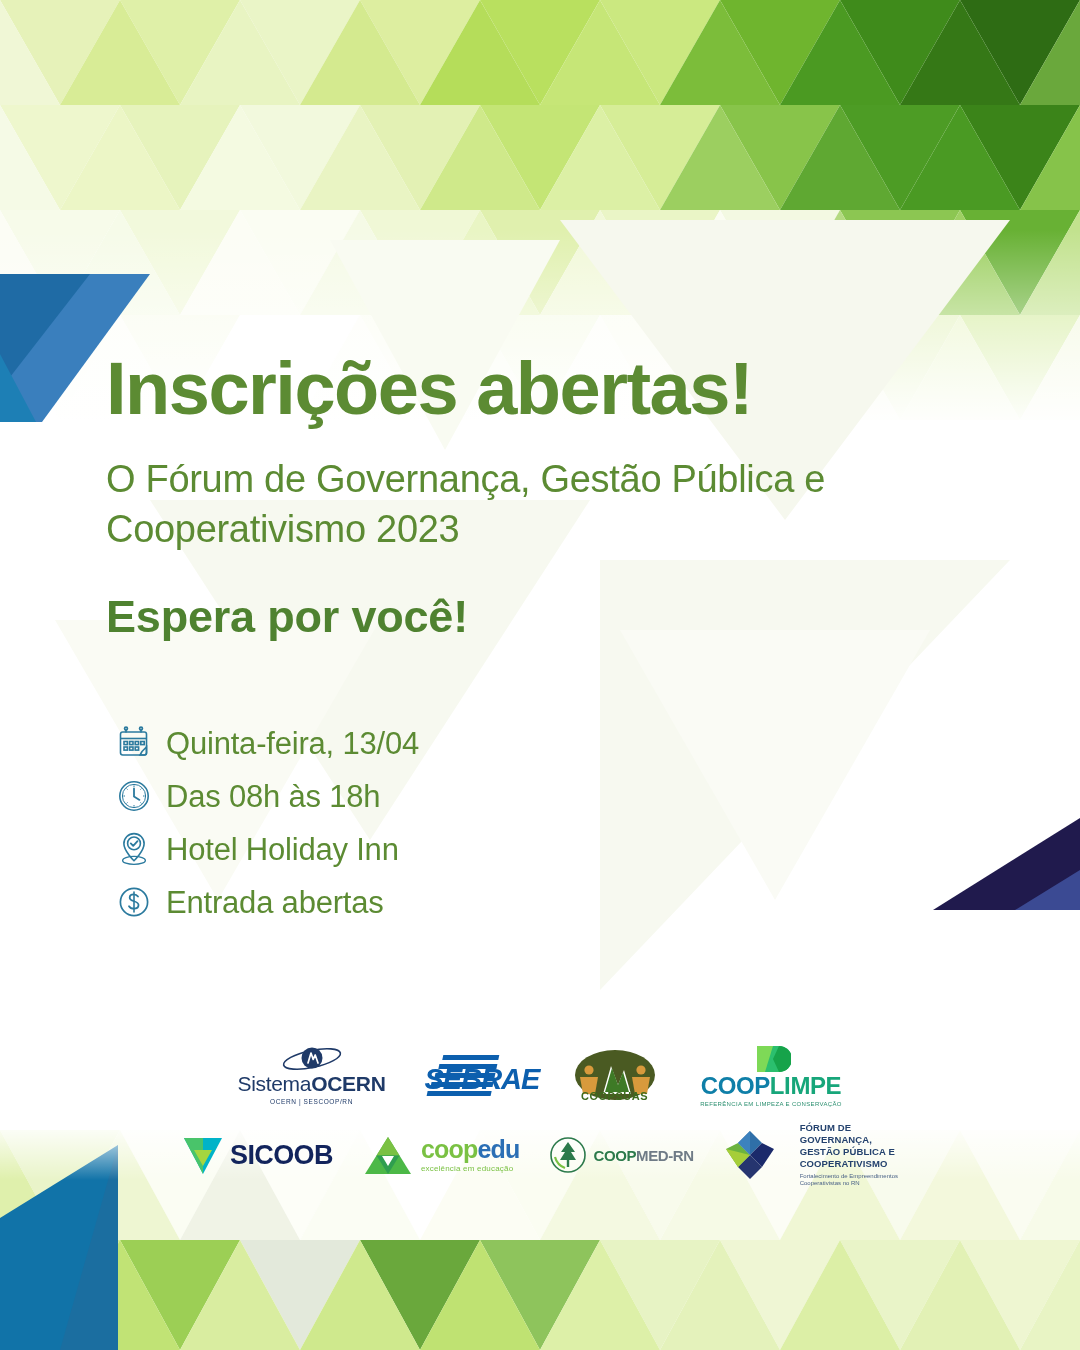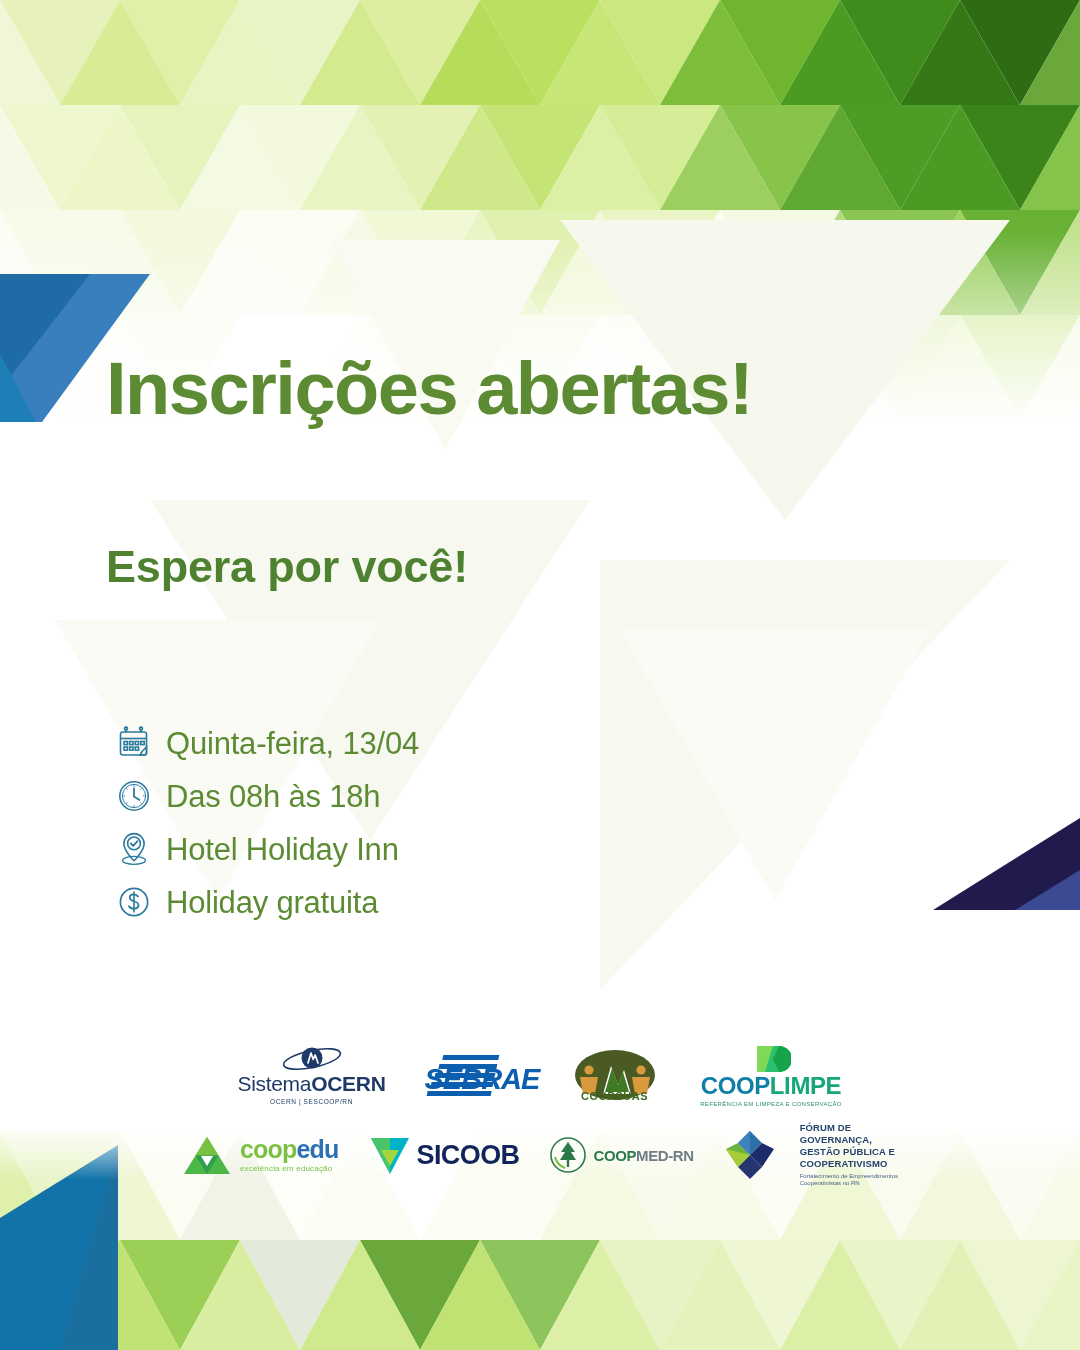--- a/index.html
+++ b/index.html
@@ -259,21 +259,22 @@
   </svg>
 
   <svg class="accent-right" viewBox="0 0 175 110">
     <polygon points="175,0 175,92 28,92" fill="#201a4d"></polygon>
     <polygon points="175,52 175,92 110,92" fill="#3b4a93"></polygon>
   </svg>
 
   <div class="content">
     <h1 class="headline">Inscrições abertas!</h1>
     <p class="subhead">
-      <br>
+      <span>O Fórum de Governança, Gestão Pública e</span><br>
+      <span>Cooperativismo 2023</span>
     </p>
     <p class="tagline">Espera por você!</p>
   </div>
 
   <div class="info-list">
 
     <div class="info-row">
       <span class="info-icon">
         <svg width="36" height="36" viewBox="0 0 36 36" fill="none" stroke="#2b7a9e" stroke-width="1.6">
           <rect x="4.5" y="7" width="26" height="23" rx="2.2"></rect>
@@ -320,21 +321,21 @@
     </div>
 
     <div class="info-row">
       <span class="info-icon">
         <svg width="36" height="36" viewBox="0 0 36 36" fill="none" stroke="#2b7a9e" stroke-width="1.7">
           <circle cx="18" cy="18" r="13.6"></circle>
           <path d="M22 12.6c-1-1.5-2.6-2.2-4.3-2.2-2.3 0-4 1.3-4 3.3 0 4.6 8.8 2.5 8.8 7.4 0 2.2-2 3.6-4.6 3.6-2.1 0-3.9-.9-4.9-2.5" stroke-width="1.8" stroke-linecap="round"></path>
           <path d="M18 8v20" stroke-width="1.6" stroke-linecap="round"></path>
         </svg>
       </span>
-      <span class="info-text">Holiday gratuita</span>
+      <span class="info-text">Entrada abertas</span>
     </div>
 
   </div>
 
   <div class="logos">
 
     <div class="logo-row logo-row-1">
 
       <div class="logo lg-col" style="width:150px;">
         <svg width="62" height="28" viewBox="0 0 62 28">
@@ -381,40 +382,40 @@
           <path d="M28 2a10 10 0 0 1 0 26l-6-13z" fill="#16a34a"></path>
         </svg>
         <div class="cooplimpe-word"><span class="dark">COOP</span><span>LIMPE</span></div>
         <div class="cooplimpe-sub">REFERÊNCIA EM LIMPEZA E CONSERVAÇÃO</div>
       </div>
 
     </div>
 
     <div class="logo-row logo-row-2">
 
+      <div class="logo" style="gap:6px;">
+        <svg width="42" height="42" viewBox="0 0 42 42">
+          <polygon points="2,4 40,4 21,40" fill="#00b3c8"></polygon>
+          <polygon points="2,4 21,4 21,40" fill="#49c46a"></polygon>
+          <polygon points="12,16 30,16 21,32" fill="#a5d63f"></polygon>
+        </svg>
+        <span class="sicoob-word">SICOOB</span>
+      </div>
+
       <div class="logo" style="gap:8px;">
         <svg width="50" height="42" viewBox="0 0 50 42">
           <polygon points="25,3 48,40 2,40" fill="#4cb847"></polygon>
           <polygon points="25,3 36.5,21.5 13.5,21.5" fill="#7ac143"></polygon>
           <polygon points="13.5,21.5 36.5,21.5 25,40" fill="#2f9e4f"></polygon>
           <polygon points="19,22 31,22 25,32" fill="#ffffff"></polygon>
         </svg>
         <span class="lg-col" style="align-items:flex-start;">
           <span class="coopedu-word"><span>coop</span><span class="blue">edu</span></span>
           <span class="coopedu-sub">excelência em educação</span>
         </span>
-      </div>
-
-      <div class="logo" style="gap:6px;">
-        <svg width="42" height="42" viewBox="0 0 42 42">
-          <polygon points="2,4 40,4 21,40" fill="#00b3c8"></polygon>
-          <polygon points="2,4 21,4 21,40" fill="#49c46a"></polygon>
-          <polygon points="12,16 30,16 21,32" fill="#a5d63f"></polygon>
-        </svg>
-        <span class="sicoob-word">SICOOB</span>
       </div>
 
       <div class="logo" style="gap:6px;">
         <svg width="38" height="38" viewBox="0 0 38 38">
           <circle cx="19" cy="19" r="17" fill="none" stroke="#2c7a4b" stroke-width="1.6"></circle>
           <path d="M19 6l7 10h-4l5 8H11l5-8h-4z" fill="#2c7a4b"></path>
           <rect x="17.8" y="22" width="2.4" height="9" fill="#2c7a4b"></rect>
           <path d="M6 21a16 16 0 0 0 10 11" fill="none" stroke="#7ac143" stroke-width="2.2"></path>
         </svg>
         <span class="coopmed-word"><span>COOP</span><span class="grey">MED-RN</span></span>

